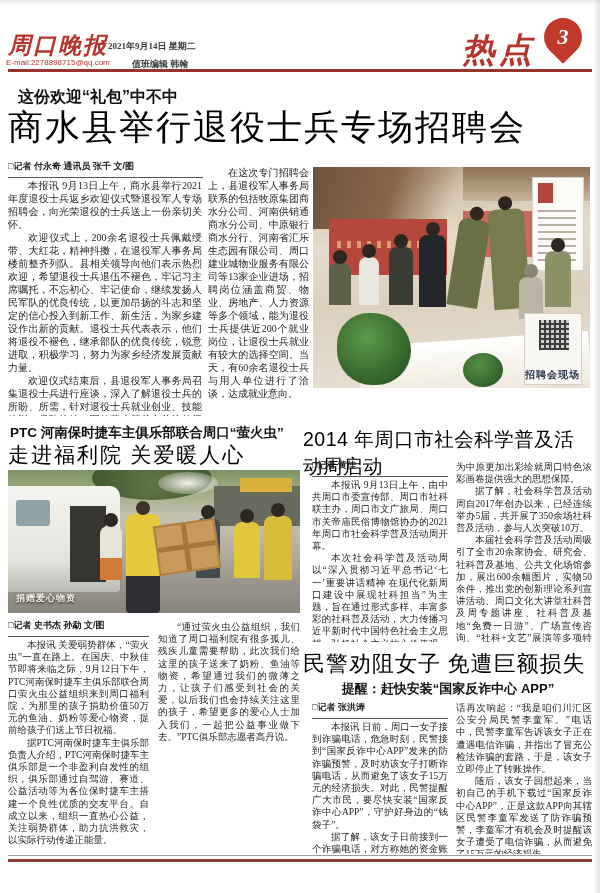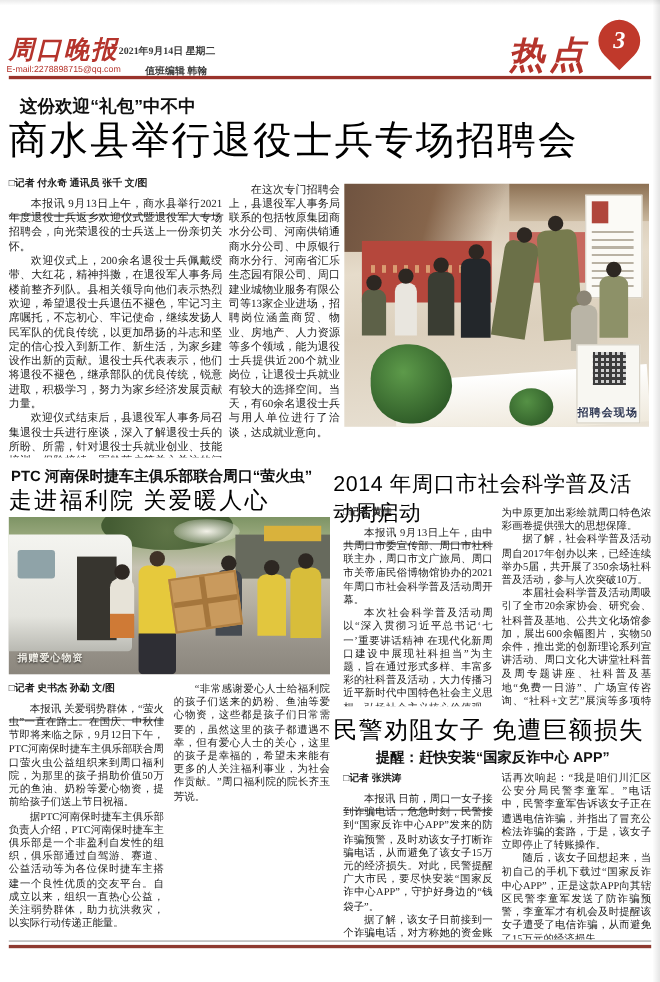--- a/index.html
+++ b/index.html
@@ -29,21 +29,21 @@
   }
   .pin-num {
     position:absolute; left:0; top:0; width:38px; height:38px;
     transform:rotate(45deg); display:flex; align-items:center; justify-content:center;
     color:#fff; font-size:22px; font-style:italic; font-weight:bold; font-family:"Liberation Serif",serif;
   }
 
   
   .kicker { font-weight:bold; font-family:"Liberation Sans",sans-serif; color:#0f0f0f; }
   .headline { font-weight:400; color:#000000; }
-  .byline { font-size:9px; font-weight:bold; color:#222; border-bottom:1px solid #555; padding-bottom:22px; font-family:"Liberation Sans",sans-serif; }
+  .byline { font-size:9px; font-weight:bold; color:#222; border-bottom:1px solid #555; padding-bottom:4px; font-family:"Liberation Sans",sans-serif; }
   .col { overflow:hidden; text-align:justify; }
   .col p { margin:0; text-indent:2em; }
   .col p.cont { text-indent:0; }
   .t10 { font-size:10px; line-height:13px; }
   .t9  { font-size:9.5px; line-height:12.2px; }
 
   
   .a1-kicker { left:18px; top:87px; font-size:16px; }
   .a1-headline { left:8px; top:104px; width:584px; font-size:35px; letter-spacing:2px; font-family:"Liberation Serif",serif; }
   .a1-byline { left:8px; top:160px; width:195px; }
@@ -214,21 +214,21 @@
   <div class="abs ph2-box"></div>
   <div class="abs ph2-caption">捐赠爱心物资</div>
 </div>
 
 <div class="abs byline a2-byline">□记者 史书杰 孙勐 文/图</div>
 <div class="abs col t9 a2-col1">
   <p>本报讯 关爱弱势群体，“萤火虫”一直在路上。在国庆、中秋佳节即将来临之际，9月12日下午，PTC河南保时捷车主俱乐部联合周口萤火虫公益组织来到周口福利院，为那里的孩子捐助价值50万元的鱼油、奶粉等爱心物资，提前给孩子们送上节日祝福。</p>
   <p>据PTC河南保时捷车主俱乐部负责人介绍，PTC河南保时捷车主俱乐部是一个非盈利自发性的组织，俱乐部通过自驾游、赛道、公益活动等为各位保时捷车主搭建一个良性优质的交友平台。自成立以来，组织一直热心公益，关注弱势群体，助力抗洪救灾，以实际行动传递正能量。</p>
 </div>
 <div class="abs col t9 a2-col2">
-  <p>“非常感谢爱心人士给福利院的孩子们送来的奶粉、鱼油等爱心物资，这些都是孩子们日常需要的，虽然这里的孩子都遭遇不幸，但有爱心人士的关心，这里的孩子是幸福的，希望未来能有更多的人关注福利事业，为社会作贡献。”周口福利院的院长齐玉芳说。</p>
+  <p>“通过萤火虫公益组织，我们知道了周口福利院有很多孤儿、残疾儿童需要帮助，此次我们给这里的孩子送来了奶粉、鱼油等物资，希望通过我们的微薄之力，让孩子们感受到社会的关爱，以后我们也会持续关注这里的孩子，希望更多的爱心人士加入我们，一起把公益事业做下去。”PTC俱乐部志愿者高丹说。</p>
 
 </div>
 
 <div class="abs headline a3-headline">2014 年周口市社会科学普及活动周启动</div>
 <div class="abs byline a3-byline">□记者 黄佳</div>
 <div class="abs col t9 a3-col1">
   <p>本报讯 9月13日上午，由中共周口市委宣传部、周口市社科联主办，周口市文广旅局、周口市关帝庙民俗博物馆协办的2021年周口市社会科学普及活动周开幕。</p>
   <p>本次社会科学普及活动周以“深入贯彻习近平总书记‘七一’重要讲话精神 在现代化新周口建设中展现社科担当”为主题，旨在通过形式多样、丰富多彩的社科普及活动，大力传播习近平新时代中国特色社会主义思想，弘扬社会主义核心价值观，进一步繁荣和发展我市哲学社会科学事业，</p>
 </div>
 <div class="abs col t9 a3-col2">

